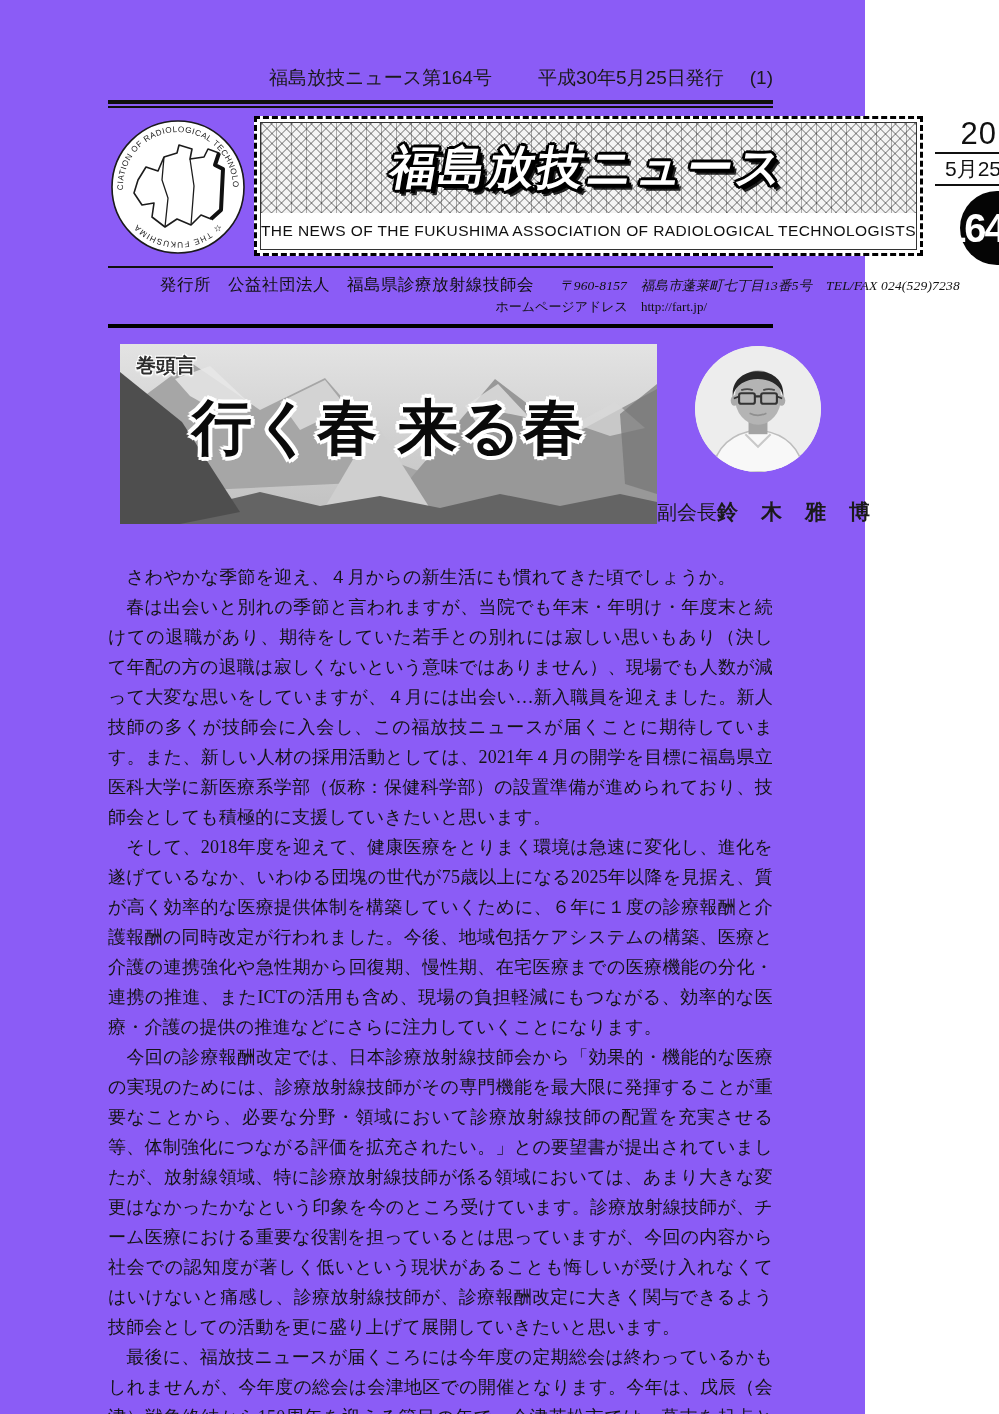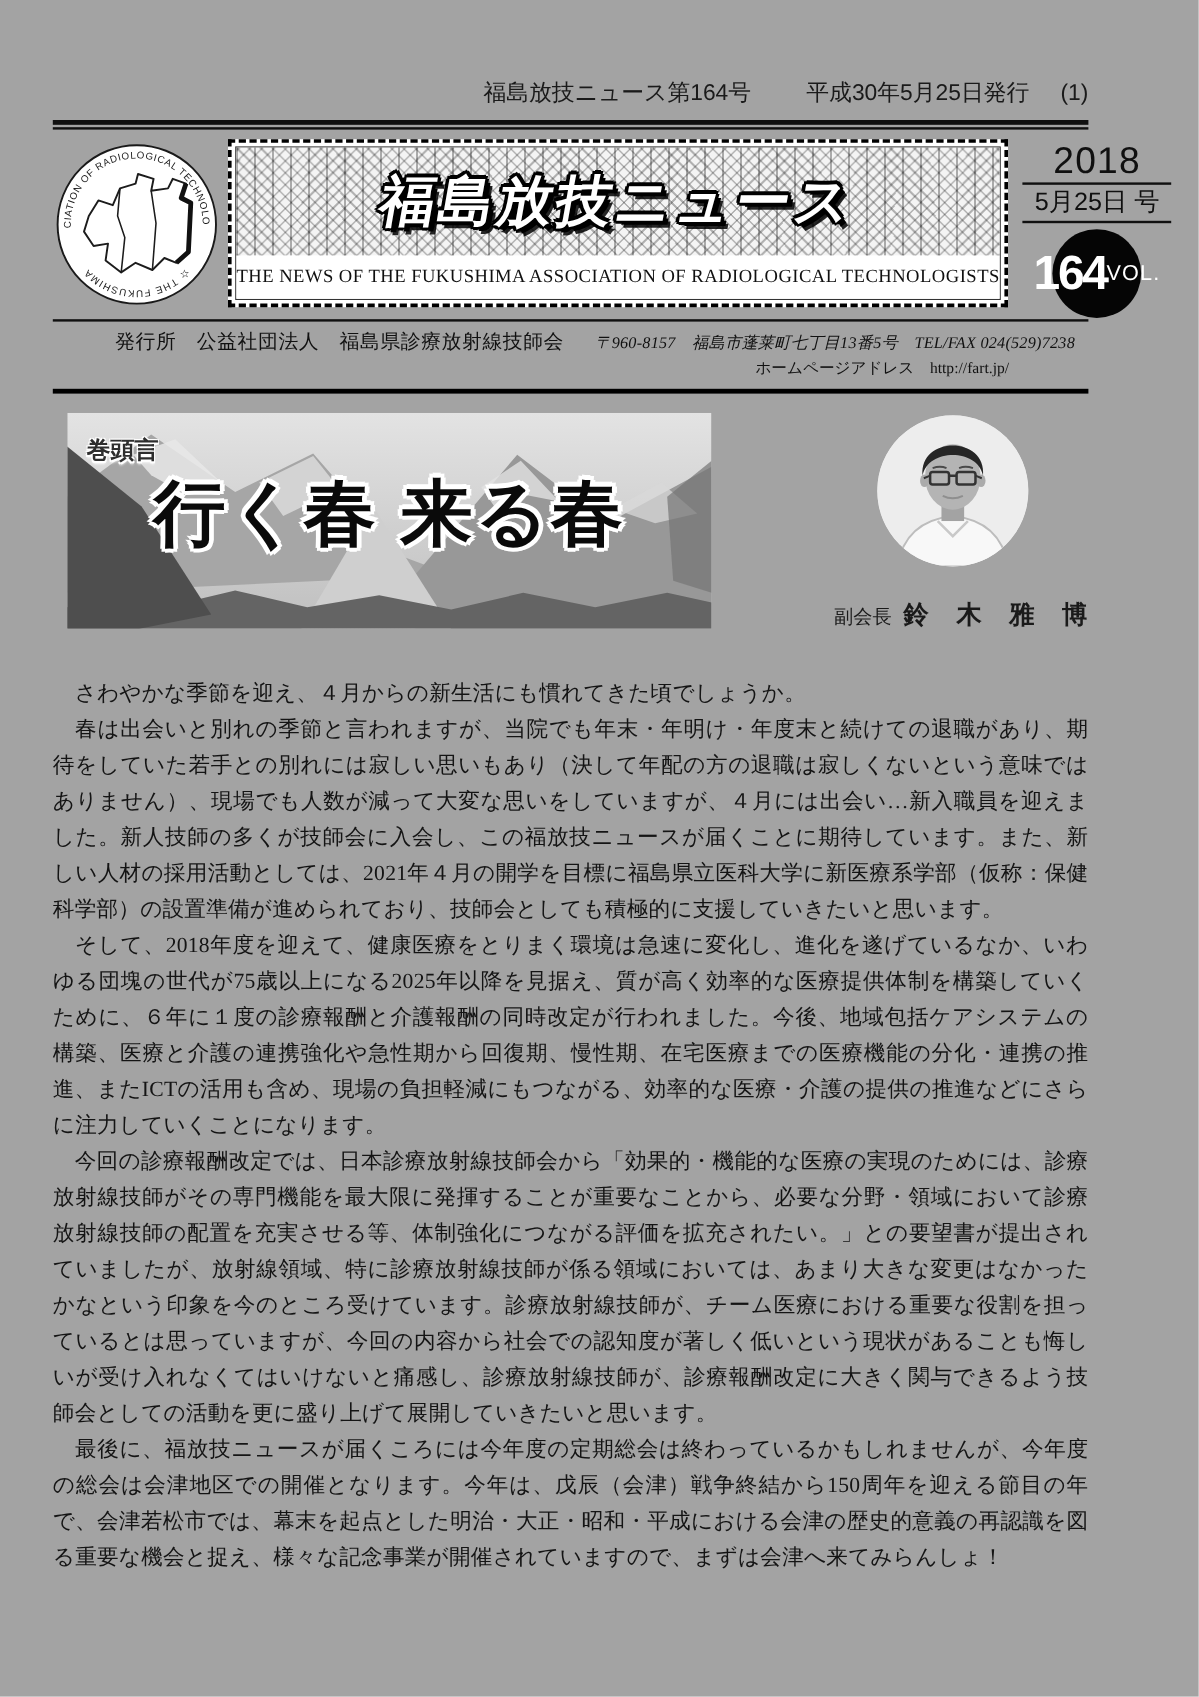--- a/index.html
+++ b/index.html
@@ -1,18 +1,18 @@
 <!DOCTYPE html>
 <html lang="ja"><head>
 <meta charset="utf-8">
 <style>
   * { margin:0; padding:0; box-sizing:border-box; }
   html,body { width:999px; background:#fff; }
   body { height:1414px; font-family:"Liberation Serif", serif; color:#111; overflow:hidden; }
-  .page { width:999px; height:1414px; background:#a3a3a3; padding:66px 92px 0 44px; position:relative; }
+  .page { width:865px; height:1414px; background:#8b5cf6; padding:66px 92px 0 108px; position:relative; }
 
   
   .top-header { display:flex; justify-content:flex-end; align-items:baseline;
     font-family:"Liberation Sans", sans-serif; font-size:19px; line-height:24px; color:#1a1a1a; }
   .top-header .issue { margin-right:46px; }
   .top-header .pubdate { margin-right:26px; }
   .double-rule { margin-top:10px; height:8px; border-top:4px solid #101010; border-bottom:2px solid #101010; }
 
   
   .masthead-row { display:flex; margin-top:8px; height:142px; }
@@ -25,21 +25,21 @@
       repeating-linear-gradient(45deg,  rgba(0,0,0,.28) 0 1.4px, transparent 1.4px 7px),
       repeating-linear-gradient(-45deg, rgba(0,0,0,.28) 0 1.4px, transparent 1.4px 7px),
       repeating-linear-gradient(90deg,  rgba(0,0,0,.30) 0 1.2px, transparent 1.2px 15px); }
   .mast-title { font-family:"Liberation Sans", sans-serif; font-weight:800; font-size:46px;
     letter-spacing:3px; color:#fff; transform:skewX(-10deg); white-space:nowrap;
     text-shadow:
       -2px -2px 0 #000, 2px -2px 0 #000, -2px 2px 0 #000, 2px 2px 0 #000,
       -3px 0 0 #000, 3px 0 0 #000, 0 -3px 0 #000, 0 3px 0 #000,
       5px 4px 0 #000, 7px 6px 0 rgba(0,0,0,.85); }
   .mast-sub { height:36px; background:#fff; display:flex; align-items:center; justify-content:center;
-    font-family:Liberation Serif, serif; font-size:15.5px; letter-spacing:.4px; color:#101010; white-space:nowrap; }
+    font-family:Liberation Sans, sans-serif; font-size:15.5px; letter-spacing:.4px; color:#101010; white-space:nowrap; }
 
   .issue-col { width:124px; flex:none; margin-left:12px; text-align:center;
     font-family:"Liberation Sans", sans-serif; color:#101010; }
   .issue-year { font-size:31px; line-height:36px; letter-spacing:1px; border-bottom:2px solid #101010; }
   .issue-date { font-size:21px; line-height:30px; border-bottom:2px solid #101010; white-space:nowrap; }
   .vol-circle { width:74px; height:74px; margin:5px auto 0; border-radius:50%; background:#050505;
     color:#fff; display:flex; align-items:center; justify-content:center; }
   .vol-num { font-size:40px; font-weight:bold; line-height:36px; letter-spacing:-2px; }
   .vol-label { font-size:18px; line-height:13px; letter-spacing:1px; margin-top:-2px; }
 
@@ -50,35 +50,35 @@
   .pub-line1 { display:flex; align-items:baseline; }
   .pub-org  { font-size:16.5px; margin-left:52px; letter-spacing:.5px; white-space:nowrap; }
   .pub-addr { font-size:13.5px; margin-left:26px; letter-spacing:.2px; white-space:nowrap;font-style:italic; }
   .pub-line2 { font-size:13px; text-align:right; padding-right:66px; margin-top:2px; }
   .thick-rule { margin-top:8px; border-top:4px solid #000; }
 
   
   .feature-row { display:flex; margin-top:16px; height:182px; }
   .banner { position:relative; width:537px; height:180px; flex:none; margin-left:12px; overflow:hidden; }
   .banner svg { position:absolute; inset:0; }
-  .kicker { position:absolute; left:16px; top:18px; font-family:"Liberation Sans", sans-serif;
+  .kicker { position:absolute; left:16px; top:8px; font-family:"Liberation Sans", sans-serif;
     font-weight:bold; font-size:20px; color:#2e2e2e;
     text-shadow:-1px -1px 0 #fff,1px -1px 0 #fff,-1px 1px 0 #fff,1px 1px 0 #fff,0 2px 2px #fff; }
   .feature-title { position:absolute; left:0; right:0; top:44px; text-align:center;
     font-family:"Liberation Sans", sans-serif; font-weight:900; font-size:60px; letter-spacing:2px;
     color:#0a0a0a; white-space:nowrap;
     text-shadow:
       -3px -3px 0 #fff, 3px -3px 0 #fff, -3px 3px 0 #fff, 3px 3px 0 #fff,
       -4px 0 0 #fff, 4px 0 0 #fff, 0 -4px 0 #fff, 0 4px 0 #fff; }
 
   .author-col { flex:1; display:flex; flex-direction:column; align-items:flex-end; }
   .portrait { width:126px; height:126px; border-radius:50%; overflow:hidden; margin:2px 50px 0 0; background:#ececec; }
   .author-line { margin-top:26px; display:flex; align-items:baseline; white-space:nowrap;
     font-family:"Liberation Sans", sans-serif; color:#1a1a1a; }
-  .author-role { font-size:16px; margin-right:10px; }
+  .author-role { font-size:20px; margin-right:0; }
   .author-name { font-size:21px; font-weight:bold; letter-spacing:1px; }
 
   
   .article { margin-top:36px; font-size:18px; line-height:30px; text-align:justify;
     color:#141414; letter-spacing:0.2px; }
   .article p { text-align:justify; }
 </style>
 </head>
 <body>
 

